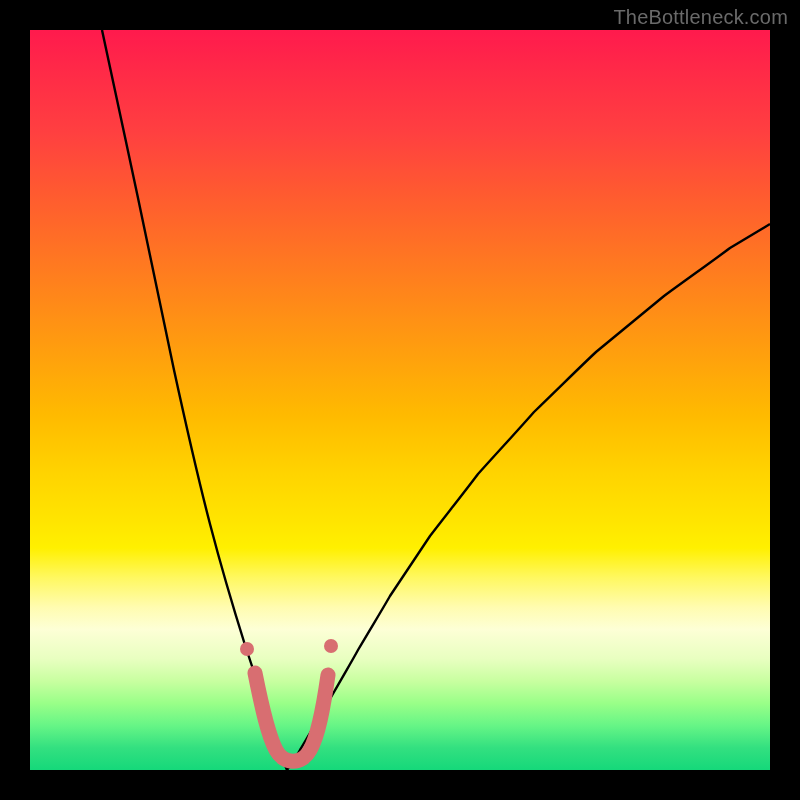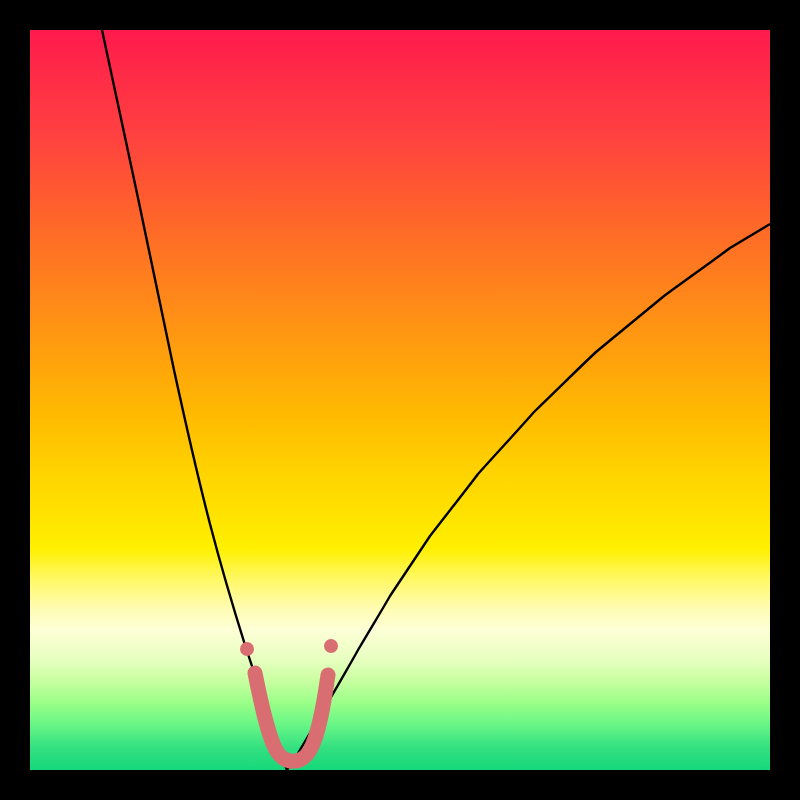--- a/index.html
+++ b/index.html
@@ -63,20 +63,21 @@
     width: 740px;
     height: 740px;
     overflow: visible;
   }
 </style>
 </head>
 <body>
 
 <div class="frame">
 
+  <div class="watermark">TheBottleneck.com</div>
 
   <div class="plot-area">
     <svg class="curves" viewBox="0 0 740 740" preserveAspectRatio="none">
 
       <path d="M72,0
                C84,55 96,112 108,168
                C120,224 132,282 144,340
                C156,395 168,448 180,494
                C192,540 204,580 215,615
                C224,642 234,672 241,697

